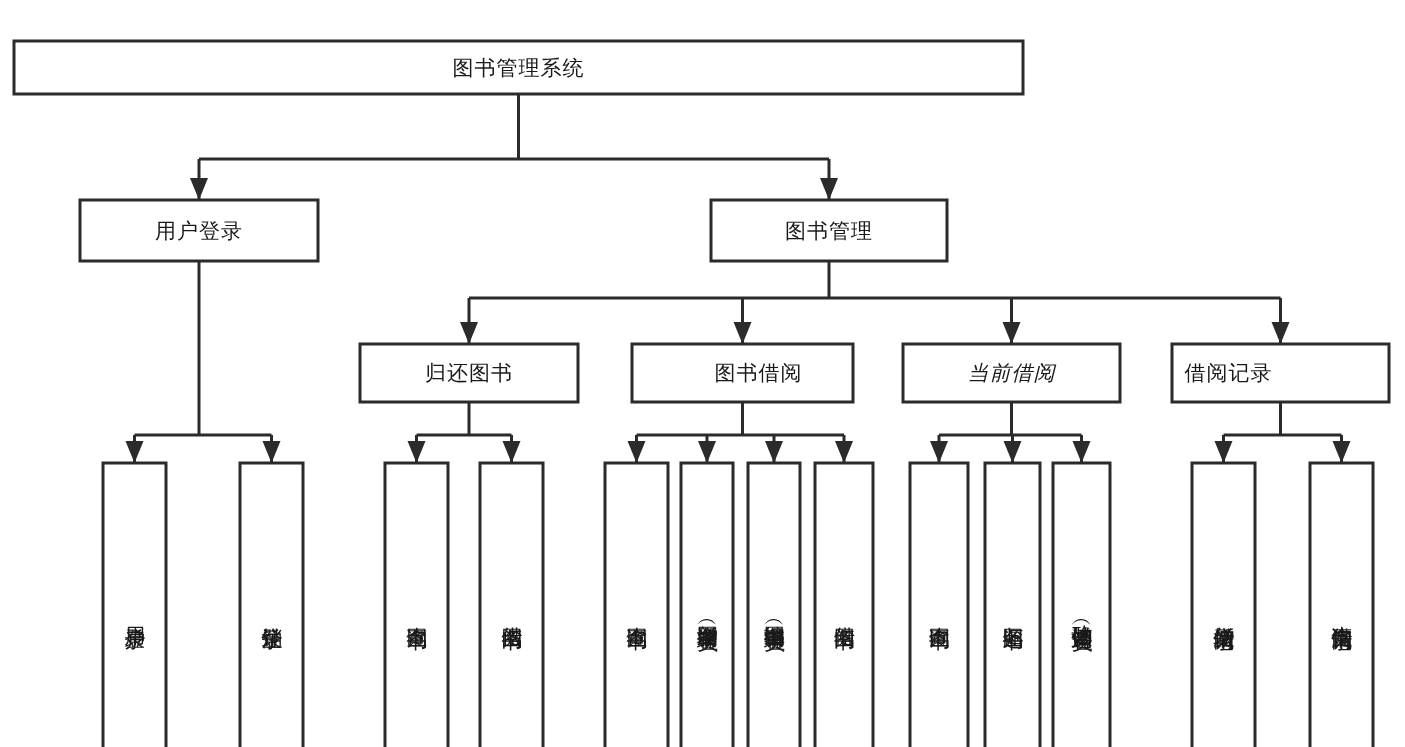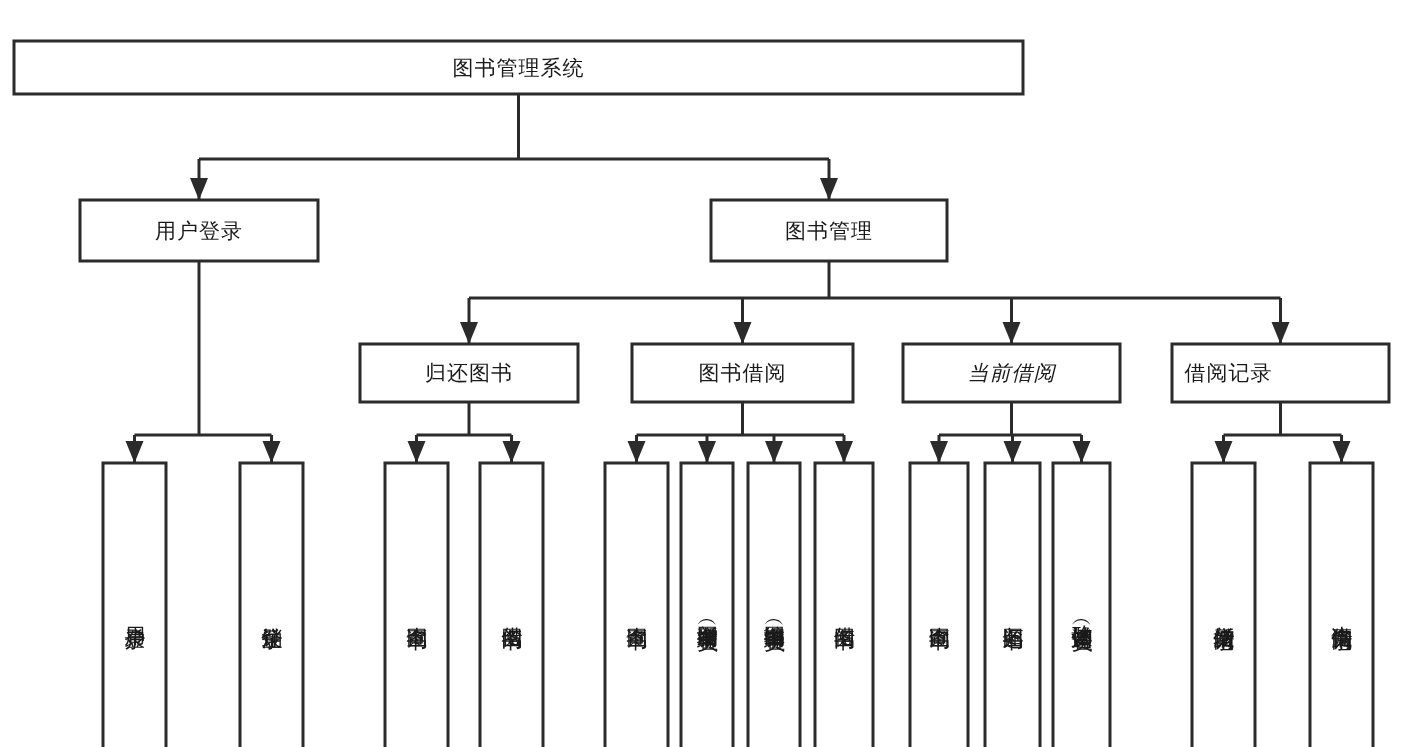--- a/index.html
+++ b/index.html
@@ -163,21 +163,21 @@
         <line x1="1341.5" y1="407" x2="1341.5" y2="435" class="connector"></line>
         <polygon points="1332.5,413 1350.5,413 1341.5,435" class="arrow-head"></polygon>
       </g>
   </svg>
 
   <div id="labels-layer">
       <div class="hlabel-wrap" style="left: 14px; top: 13px; width: 1009px; height: 53px;">图书管理系统</div>
       <div class="hlabel-wrap" style="left: 80px; top: 172px; width: 238px; height: 61px;">用户登录</div>
       <div class="hlabel-wrap" style="left: 711px; top: 172px; width: 236px; height: 61px;">图书管理</div>
       <div class="hlabel-wrap" style="left: 360px; top: 316px; width: 218px; height: 58px;">归还图书</div>
-      <div class="hlabel-wrap" style="left: 632px; top: 316px; width: 221px; height: 58px;">图书借阅</div>
+      <div class="hlabel-wrap" style="left: 632px; top: 316px; width: 221px; height: 58px; padding-left: 16px;">图书借阅</div>
       <div class="hlabel-wrap" style="left: 903px; top: 316px; width: 217px; height: 58px; font-style: italic;">当前借阅</div>
       <div class="hlabel-wrap" style="left: 1120px; top: 316px; width: 217px; height: 58px;">借阅记录</div>
       <div class="vlabel-wrap" style="left: 103px; top: 435px; width: 63px; height: 298px;">用户登录</div>
       <div class="vlabel-wrap" style="left: 240px; top: 435px; width: 63px; height: 298px;">注销登录</div>
       <div class="vlabel-wrap" style="left: 385px; top: 435px; width: 63px; height: 298px;">查询图书</div>
       <div class="vlabel-wrap" style="left: 480px; top: 435px; width: 63px; height: 298px;">借阅图书</div>
       <div class="vlabel-wrap" style="left: 605px; top: 435px; width: 63px; height: 298px;">查询图书</div>
       <div class="vlabel-wrap" style="left: 681px; top: 435px; width: 52px; height: 298px;">新增图书（管理员）</div>
       <div class="vlabel-wrap" style="left: 748px; top: 435px; width: 52px; height: 298px;">编辑图书（管理员）</div>
       <div class="vlabel-wrap" style="left: 815px; top: 435px; width: 58px; height: 298px;">借阅图书</div>

